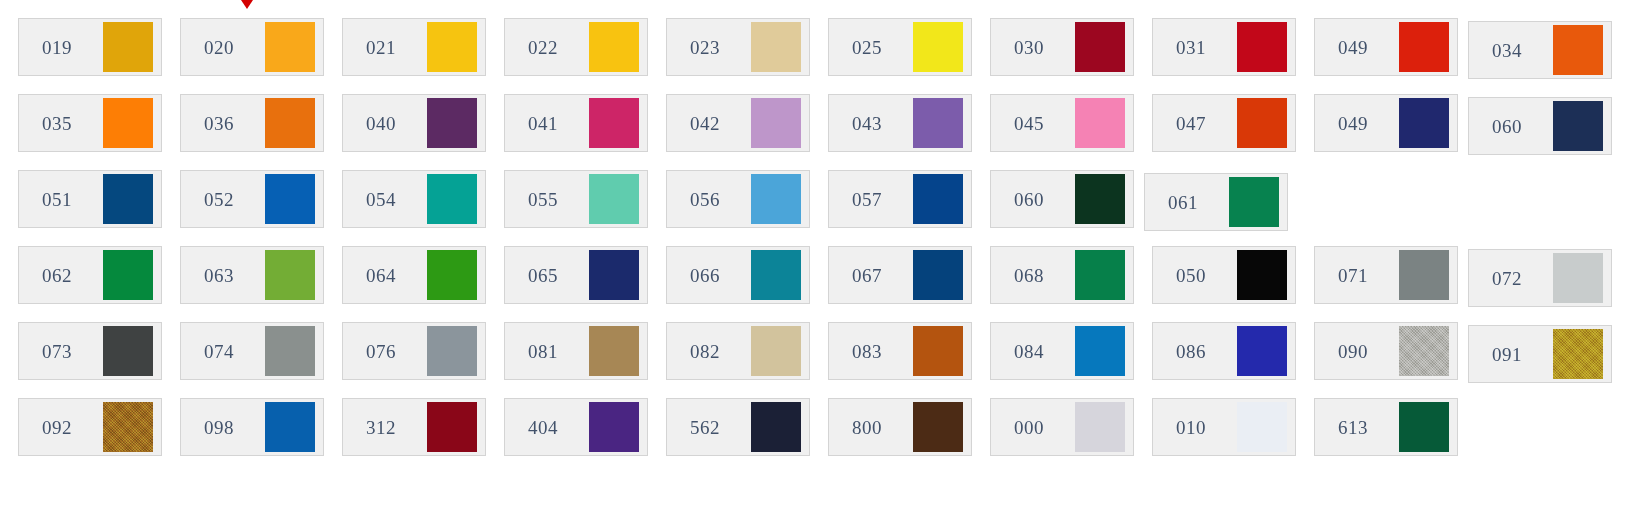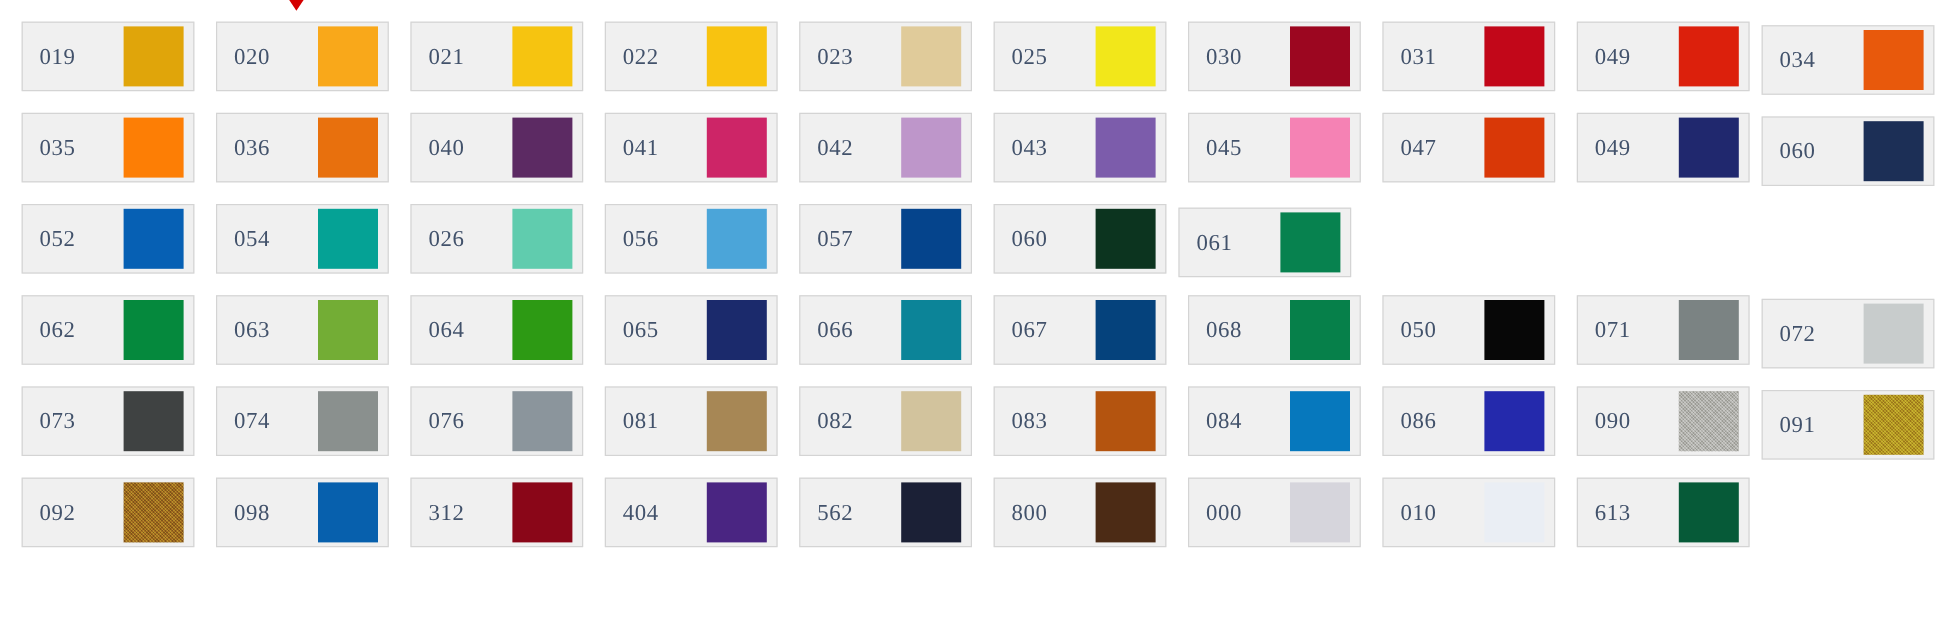--- a/index.html
+++ b/index.html
@@ -39,21 +39,21 @@
     box-sizing:border-box;
     width:144px;
     height:58px;
     margin-left:18px;
     background:#f0f0f0;
     border:1px solid #d4d4d4;
     display:flex;
     flex-direction:row;
     align-items:center;
     justify-content:space-between;
-    padding:0 8px 0 14px;
+    padding:0 8px 0 23px;
     flex:0 0 auto;
   }
   
   .swatch-card.col-10{
     margin-left:10px;
     margin-top:3px;
   }
 
   .swatch-code{
     font-family:"Liberation Serif", serif;
@@ -169,29 +169,33 @@
         <span class="swatch-code">049</span>
         <span class="swatch-chip" style="background-color: rgb(32, 40, 110);"></span>
       </div>
       <div class="swatch-card col-10">
         <span class="swatch-code">060</span>
         <span class="swatch-chip" style="background-color: rgb(28, 47, 86);"></span>
       </div>
     </div>
     <div class="swatch-row">
       <div class="swatch-card">
+        <span class="swatch-code">051</span>
+        <span class="swatch-chip" style="background-color: rgb(5, 72, 127);"></span>
+      </div>
+      <div class="swatch-card">
         <span class="swatch-code">052</span>
         <span class="swatch-chip" style="background-color: rgb(6, 96, 180);"></span>
       </div>
       <div class="swatch-card">
         <span class="swatch-code">054</span>
         <span class="swatch-chip" style="background-color: rgb(5, 162, 149);"></span>
       </div>
       <div class="swatch-card">
-        <span class="swatch-code">026</span>
+        <span class="swatch-code">055</span>
         <span class="swatch-chip" style="background-color: rgb(96, 204, 174);"></span>
       </div>
       <div class="swatch-card">
         <span class="swatch-code">056</span>
         <span class="swatch-chip" style="background-color: rgb(75, 165, 217);"></span>
       </div>
       <div class="swatch-card">
         <span class="swatch-code">057</span>
         <span class="swatch-chip" style="background-color: rgb(5, 68, 140);"></span>
       </div>

